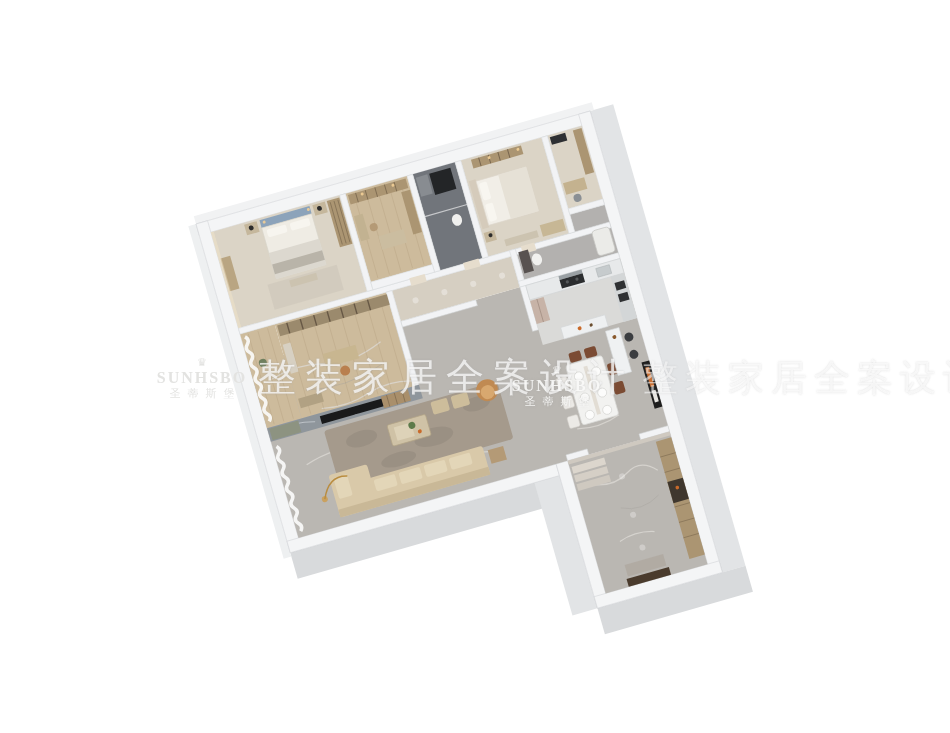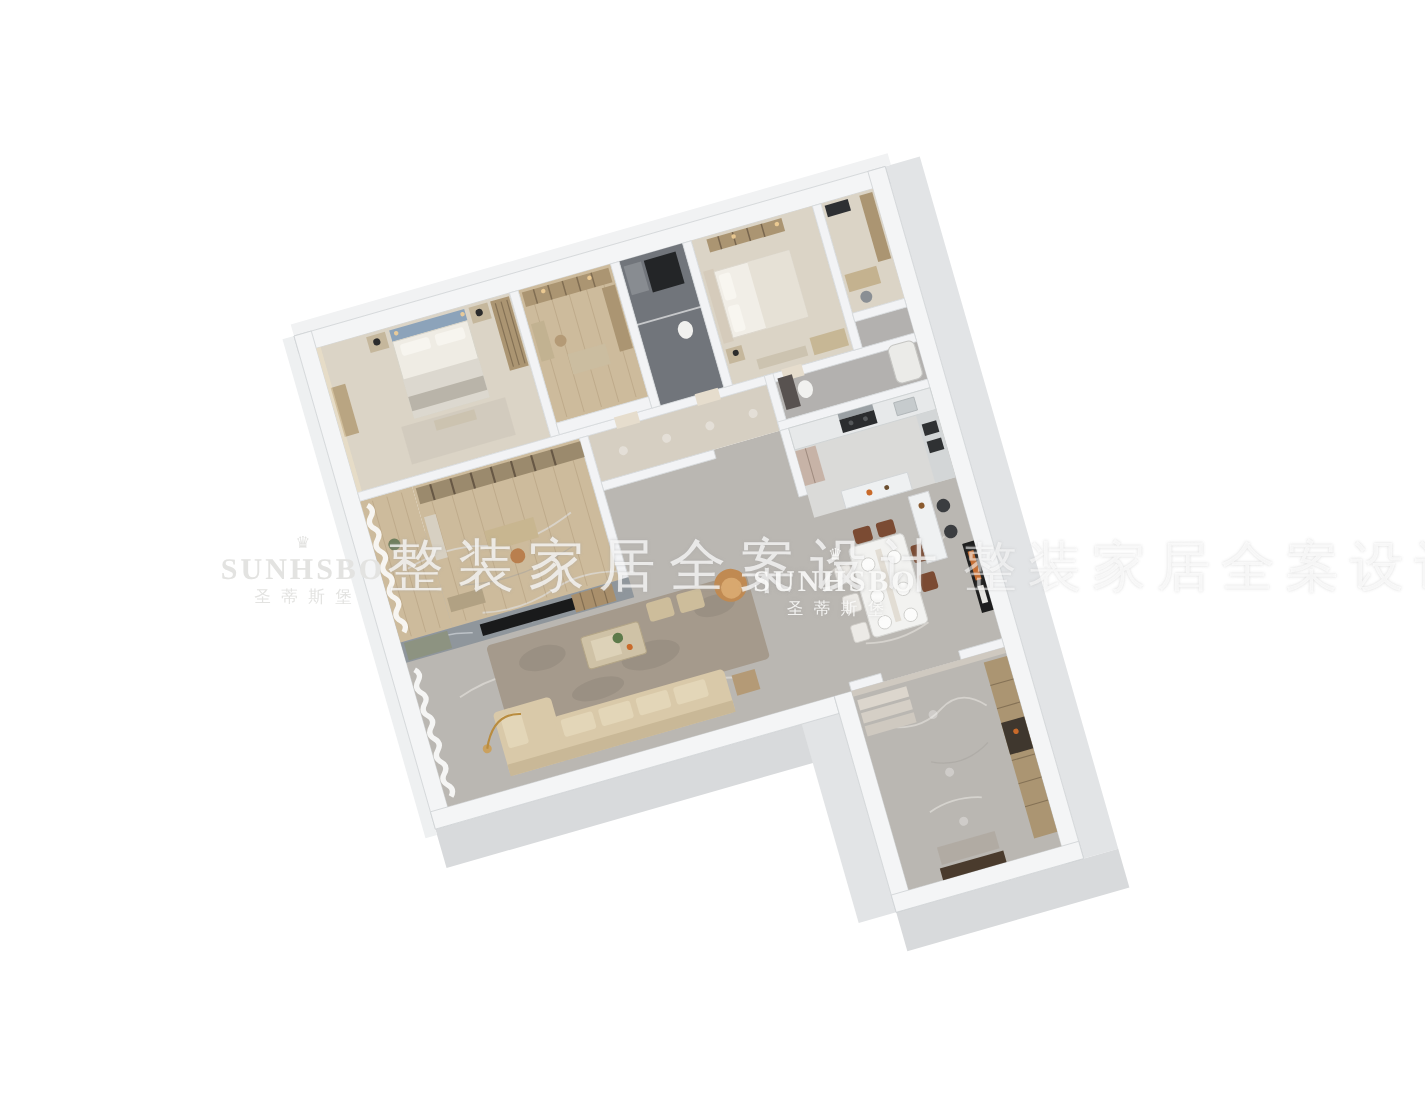--- a/index.html
+++ b/index.html
@@ -7,21 +7,21 @@
          font-family:"Liberation Sans",sans-serif;}
   .stage svg{position:absolute;left:0;top:0;}
   .wm{position:absolute;white-space:nowrap;font-family:"Liberation Serif",serif;
       color:rgba(255,255,255,0.72);text-shadow:0 0 2px rgba(168,168,168,0.55);
       pointer-events:none;}
   .wm-slogan-left{left:258px;top:352px;font-size:38px;letter-spacing:9px;}
   .wm-slogan-right{left:642px;top:354px;font-size:36px;letter-spacing:7px;opacity:.75;}
   .wm-logo{position:absolute;text-align:center;pointer-events:none;
            font-family:"Liberation Serif",serif;line-height:1.15;}
   .wm-logo .crown{font-size:11px;}
-  .wm-logo .brand{font-size:20px;letter-spacing:2px;font-weight:bold;}
+  .wm-logo .brand{font-size:16px;letter-spacing:2px;font-weight:bold;}
   .wm-logo .brand-cn{font-size:11px;letter-spacing:7px;padding-left:7px;}
   .wm-logo-left{left:142px;top:356px;width:120px;color:#e3e3e1;}
   .wm-logo-center{left:492px;top:364px;width:130px;color:rgba(252,252,250,0.88);
                   text-shadow:0 0 3px rgba(150,150,150,0.35);}
 </style>
 </head>
 <body>
 
 <div class="stage">
 

